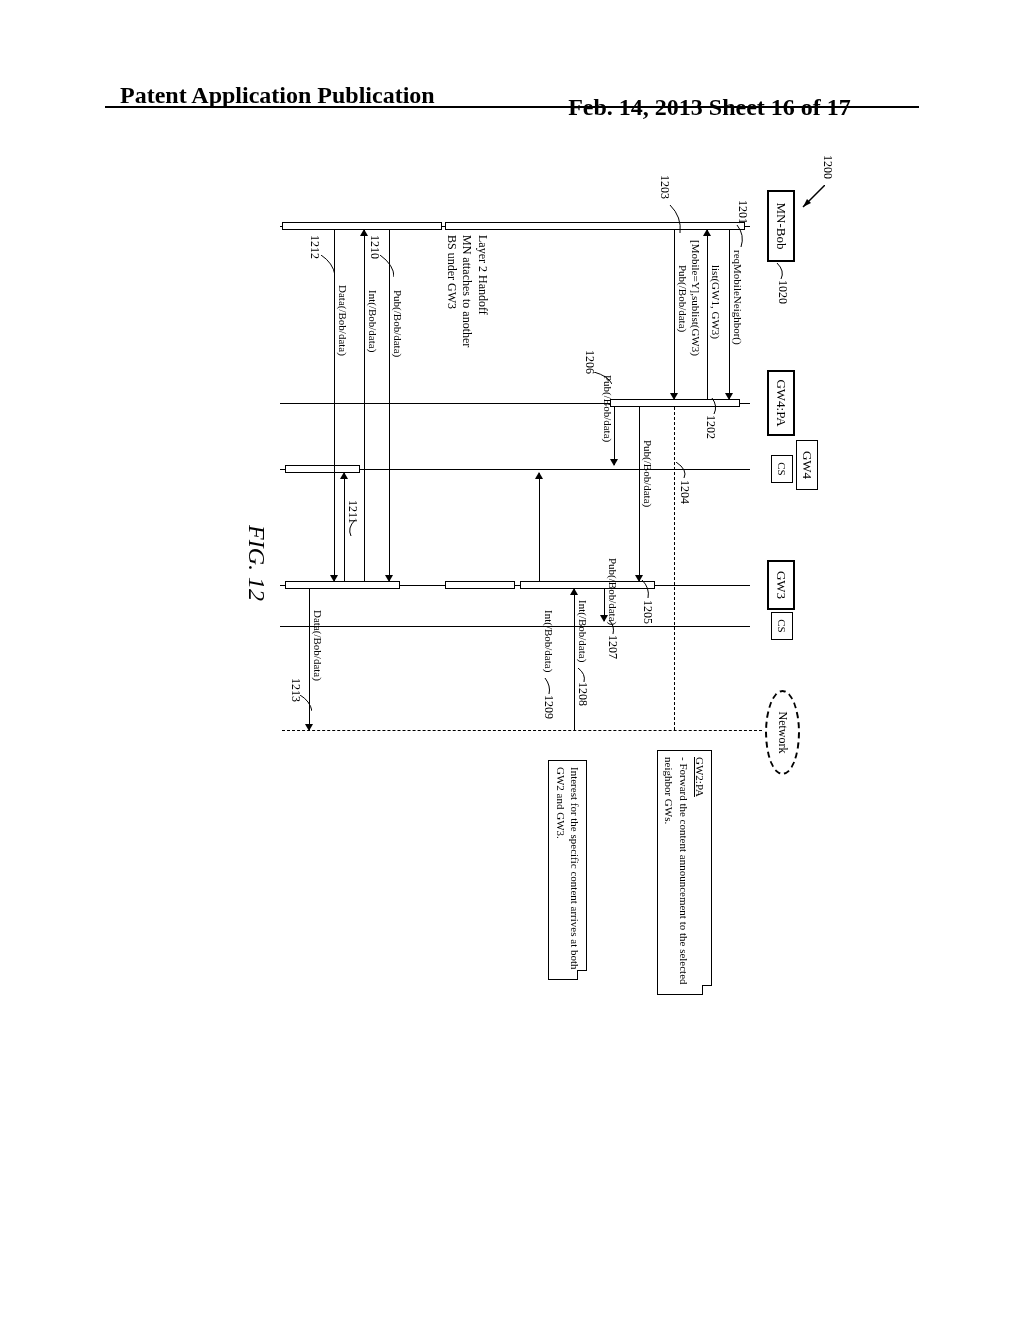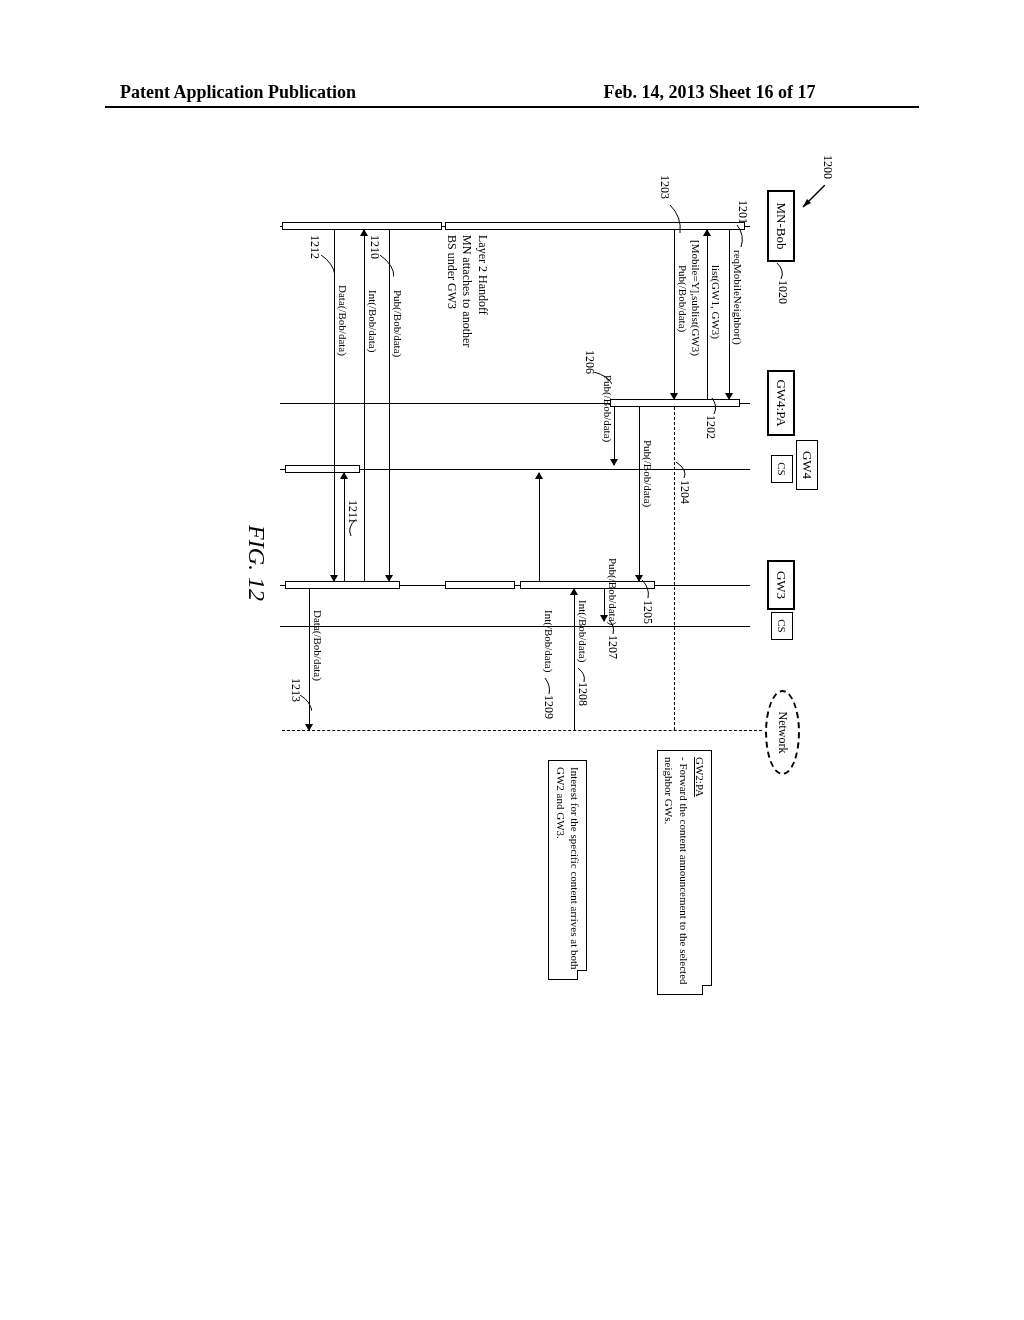--- a/index.html
+++ b/index.html
@@ -16,25 +16,25 @@
     }
     .header {
       position: absolute;
       top: 82px;
       left: 0;
       right: 0;
       display: flex;
       justify-content: space-between;
       padding: 0 120px;
       font-weight: bold;
-      font-size: 18px;
+      font-size: 24px;
       gap: 6px;
     }
     .header-left { flex: 1; text-align: left; }
-    .header-center { flex: 1; text-align: center; }
+    .header-center { flex: 1; text-align: center; margin-top: 12px; }
     .header-right { flex: 1; text-align: right; }
     .header-line {
       position: absolute;
       top: 106px;
       left: 105px;
       right: 105px;
       border-top: 2px solid #000;
     }
     .diagram-container {
       position: absolute;

